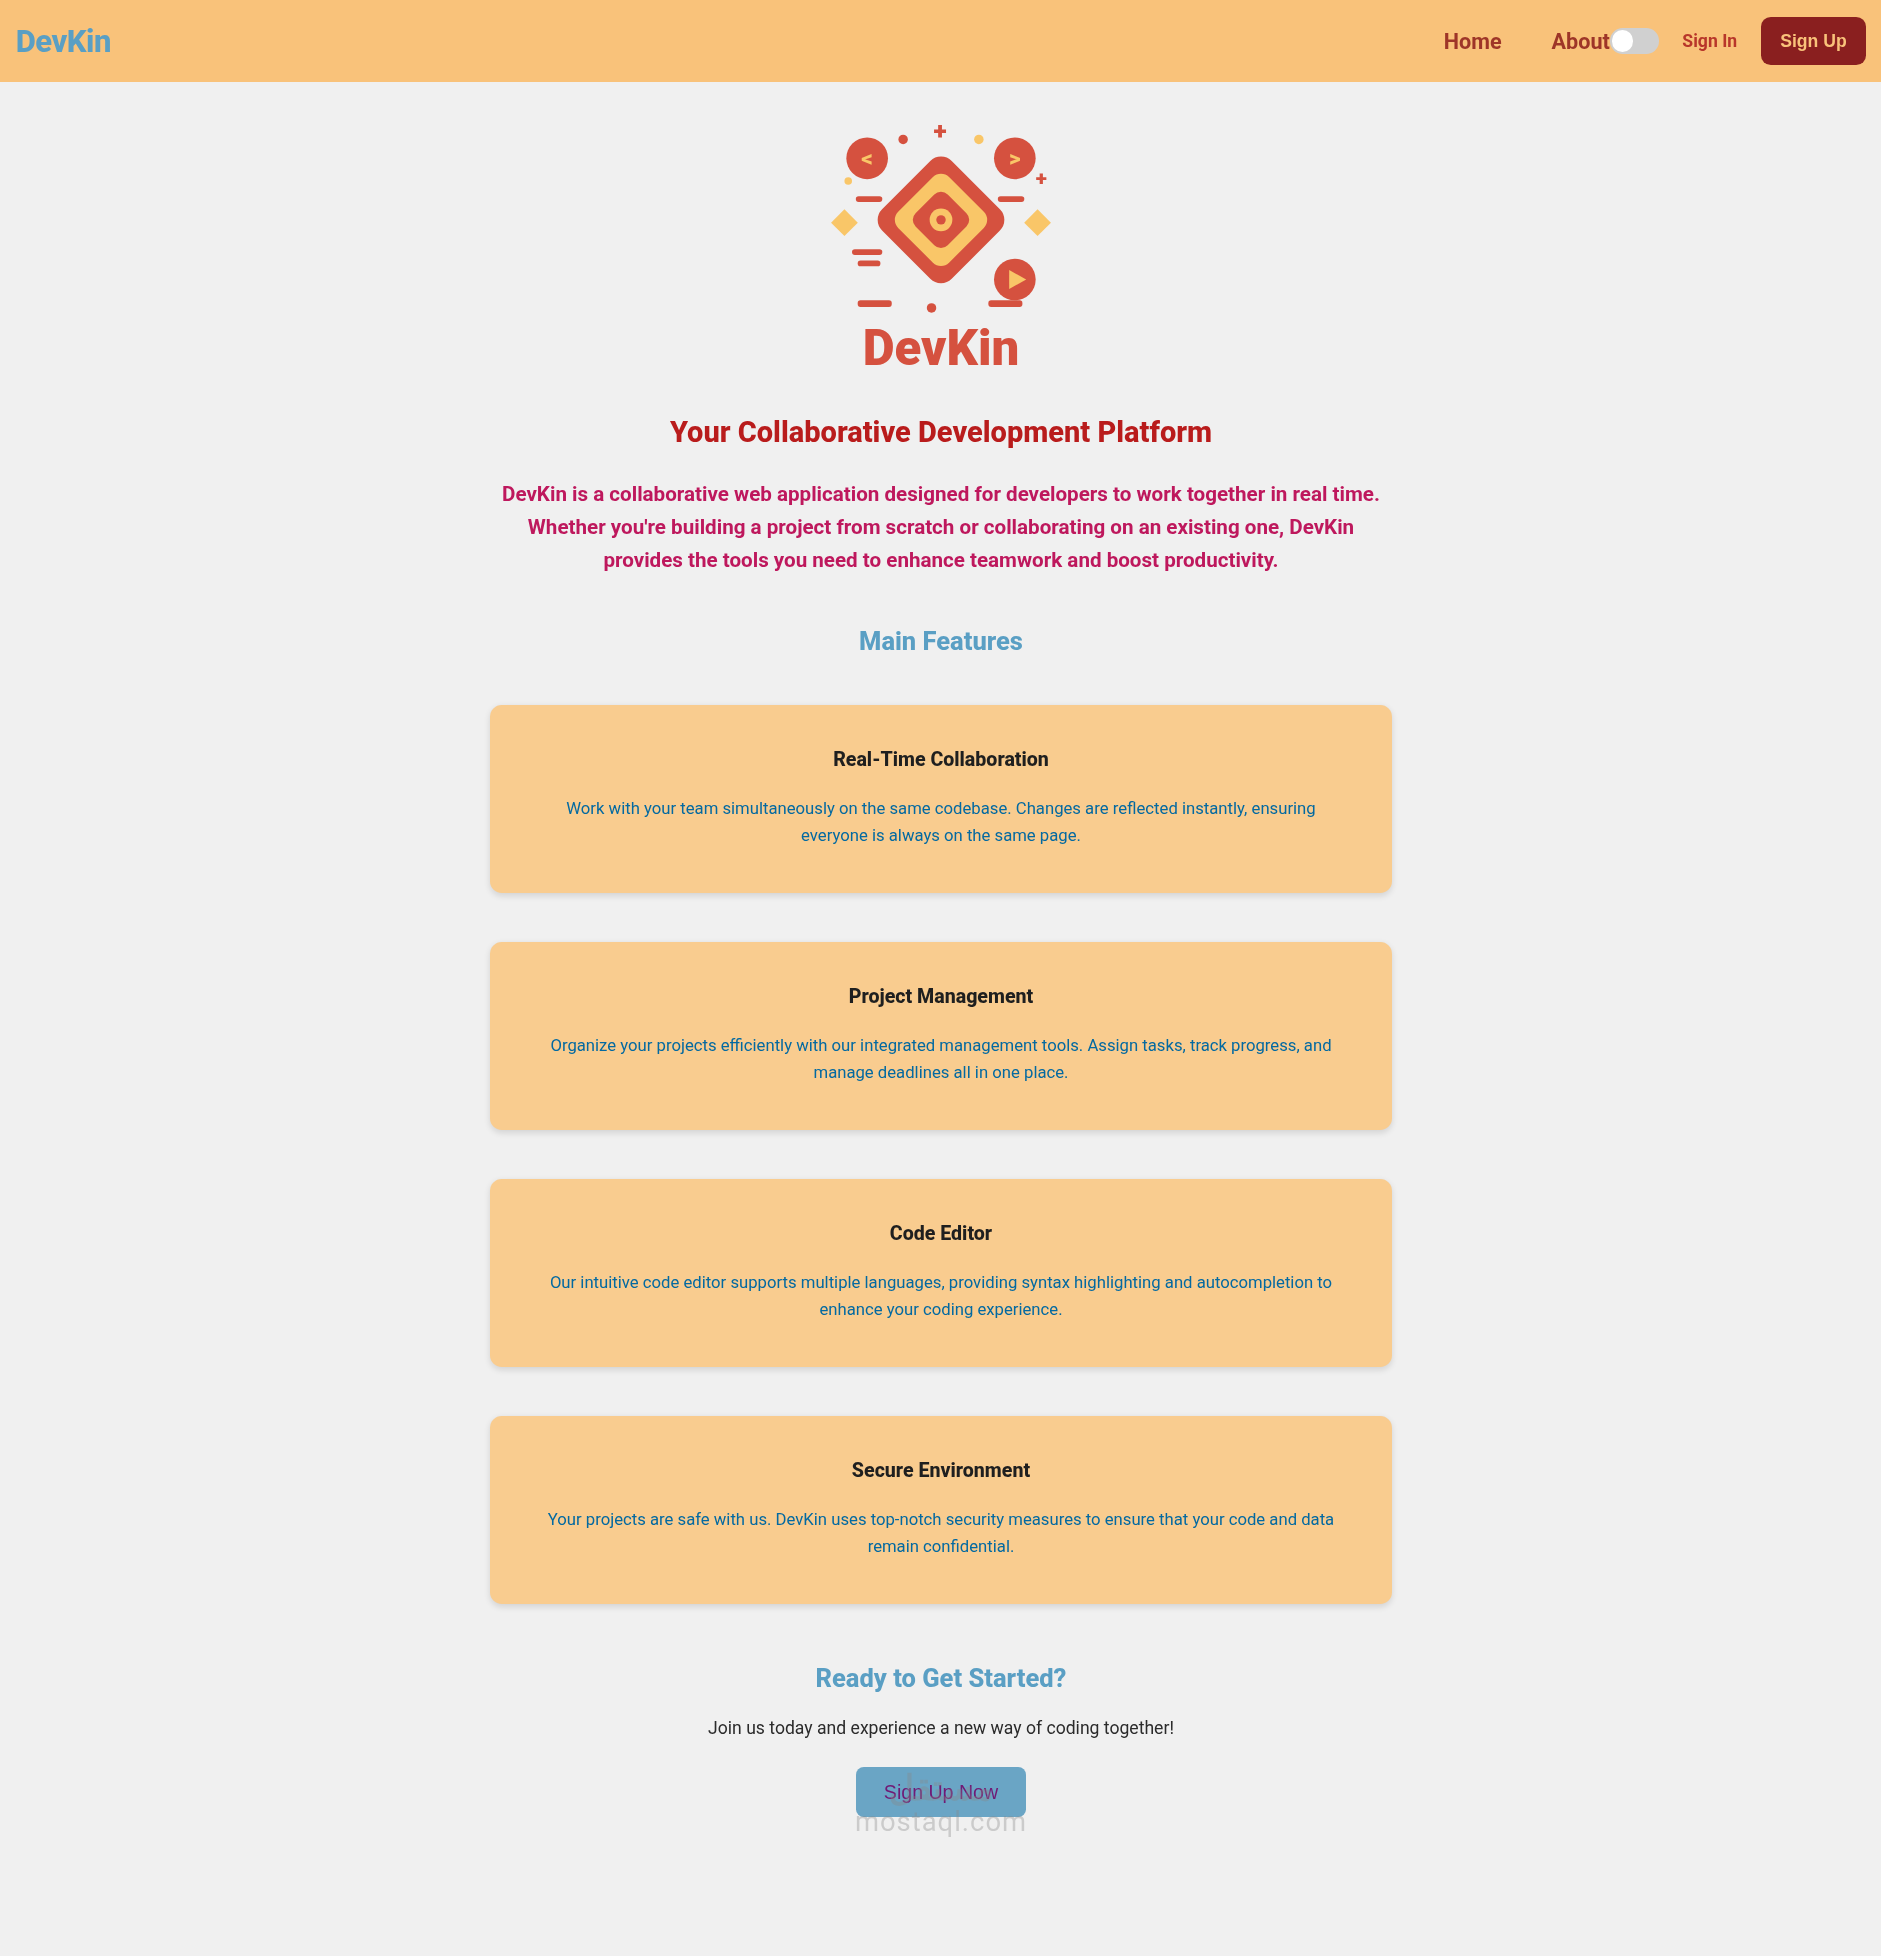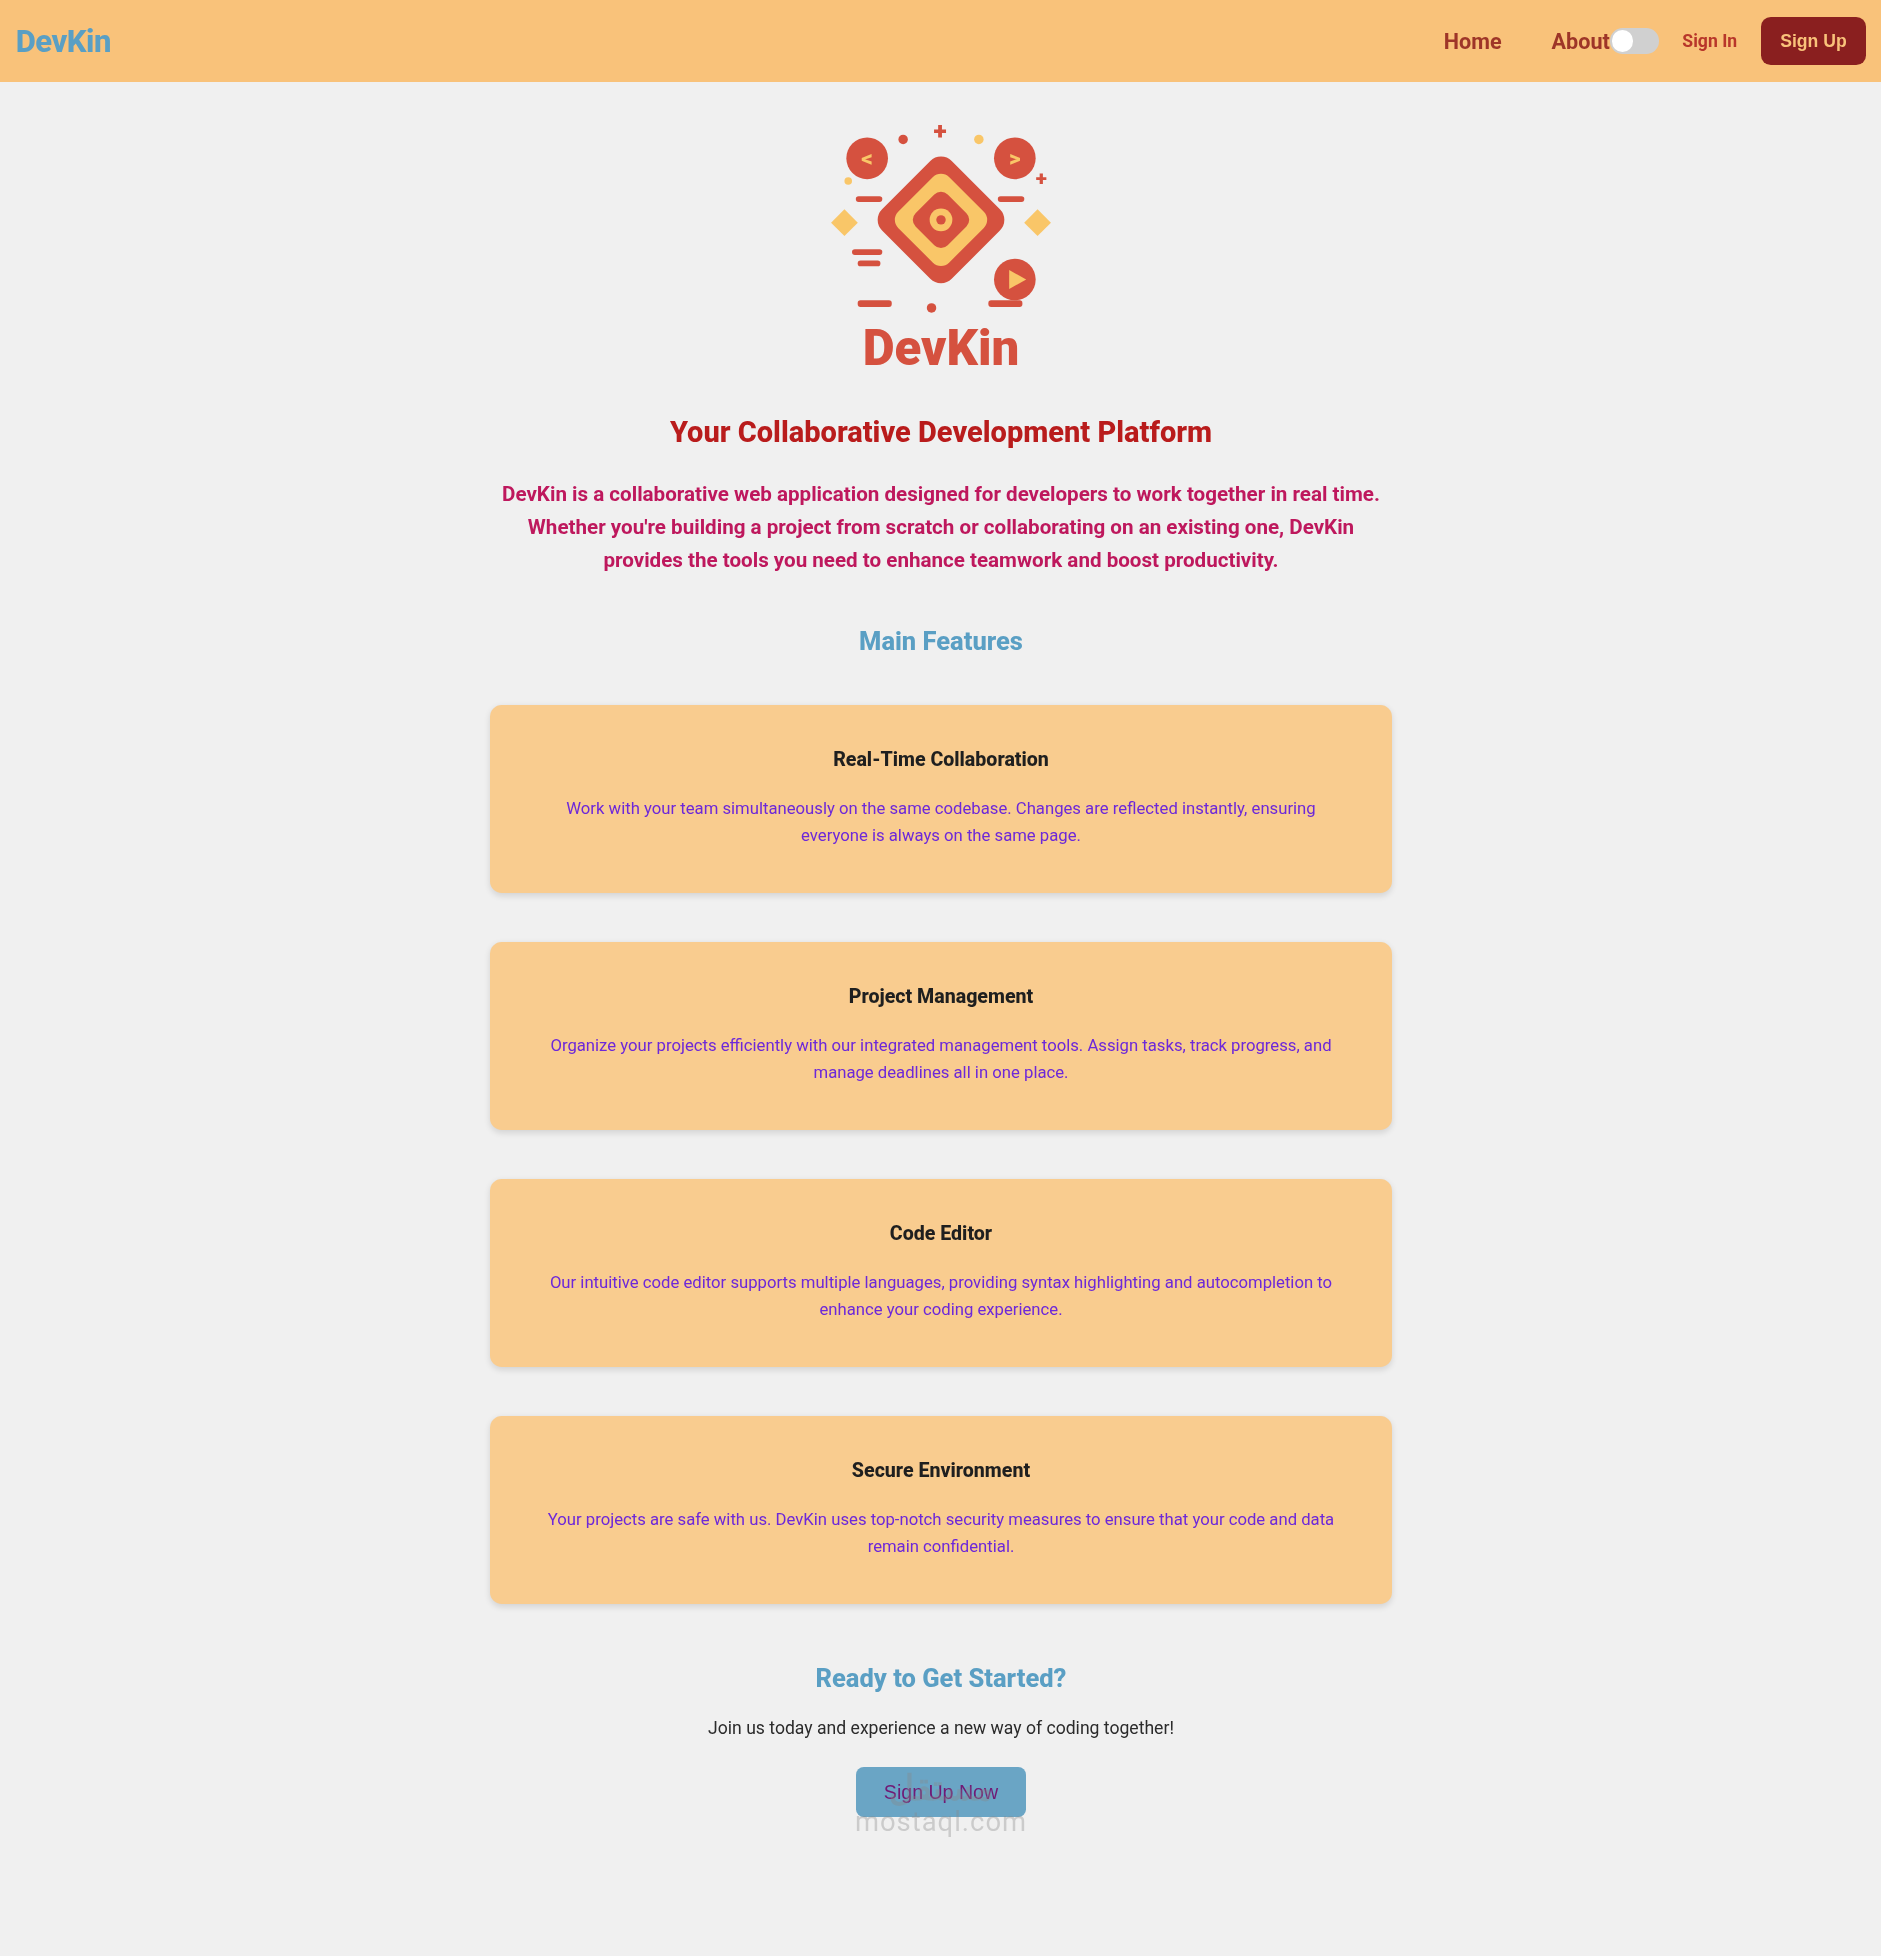--- a/index.html
+++ b/index.html
@@ -120,21 +120,21 @@
 }
 .feature-card h4 {
   font-weight: 800;
   font-size: 19.6px;
   color: #1f1f1f;
   margin-bottom: 25.5px;
 }
 .feature-card p {
   font-size: 16.7px;
   line-height: 1.6;
-  color: #6d28d9;
+  color: #0369a1;
   max-width: 804px;
   margin: 0 auto;
 }
 .cta-section { margin-top: 59px; }
 .cta-title {
   color: #5a9fc4;
   font-weight: 800;
   font-size: 25.5px;
   margin-bottom: 25.5px;
 }

